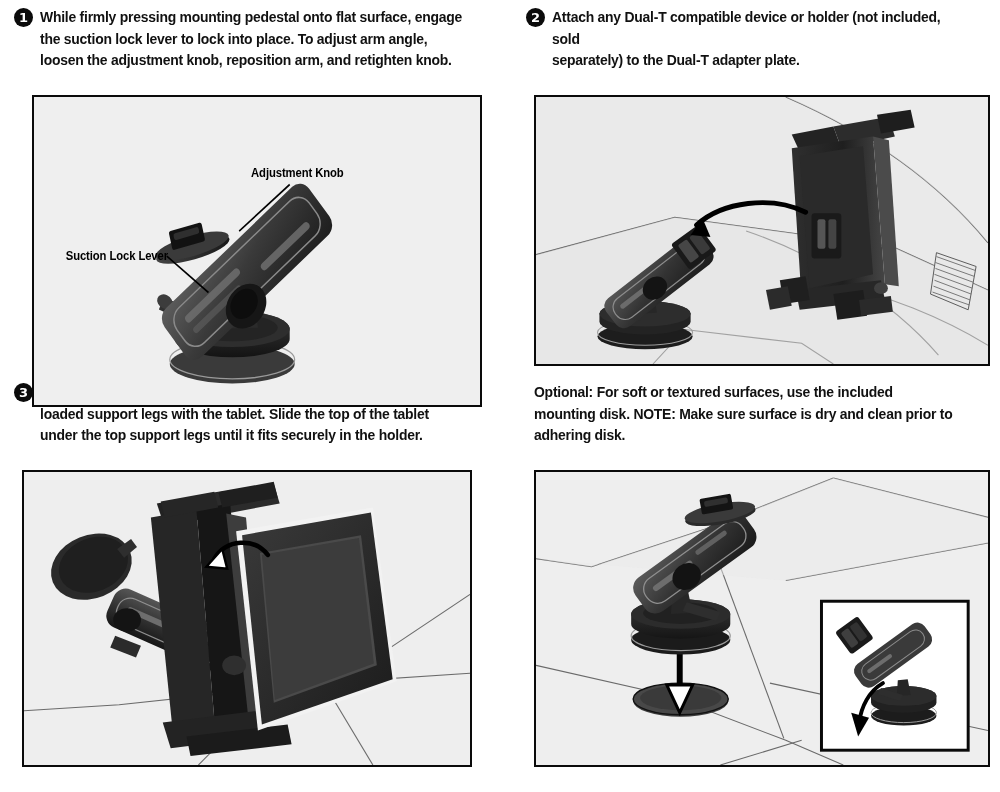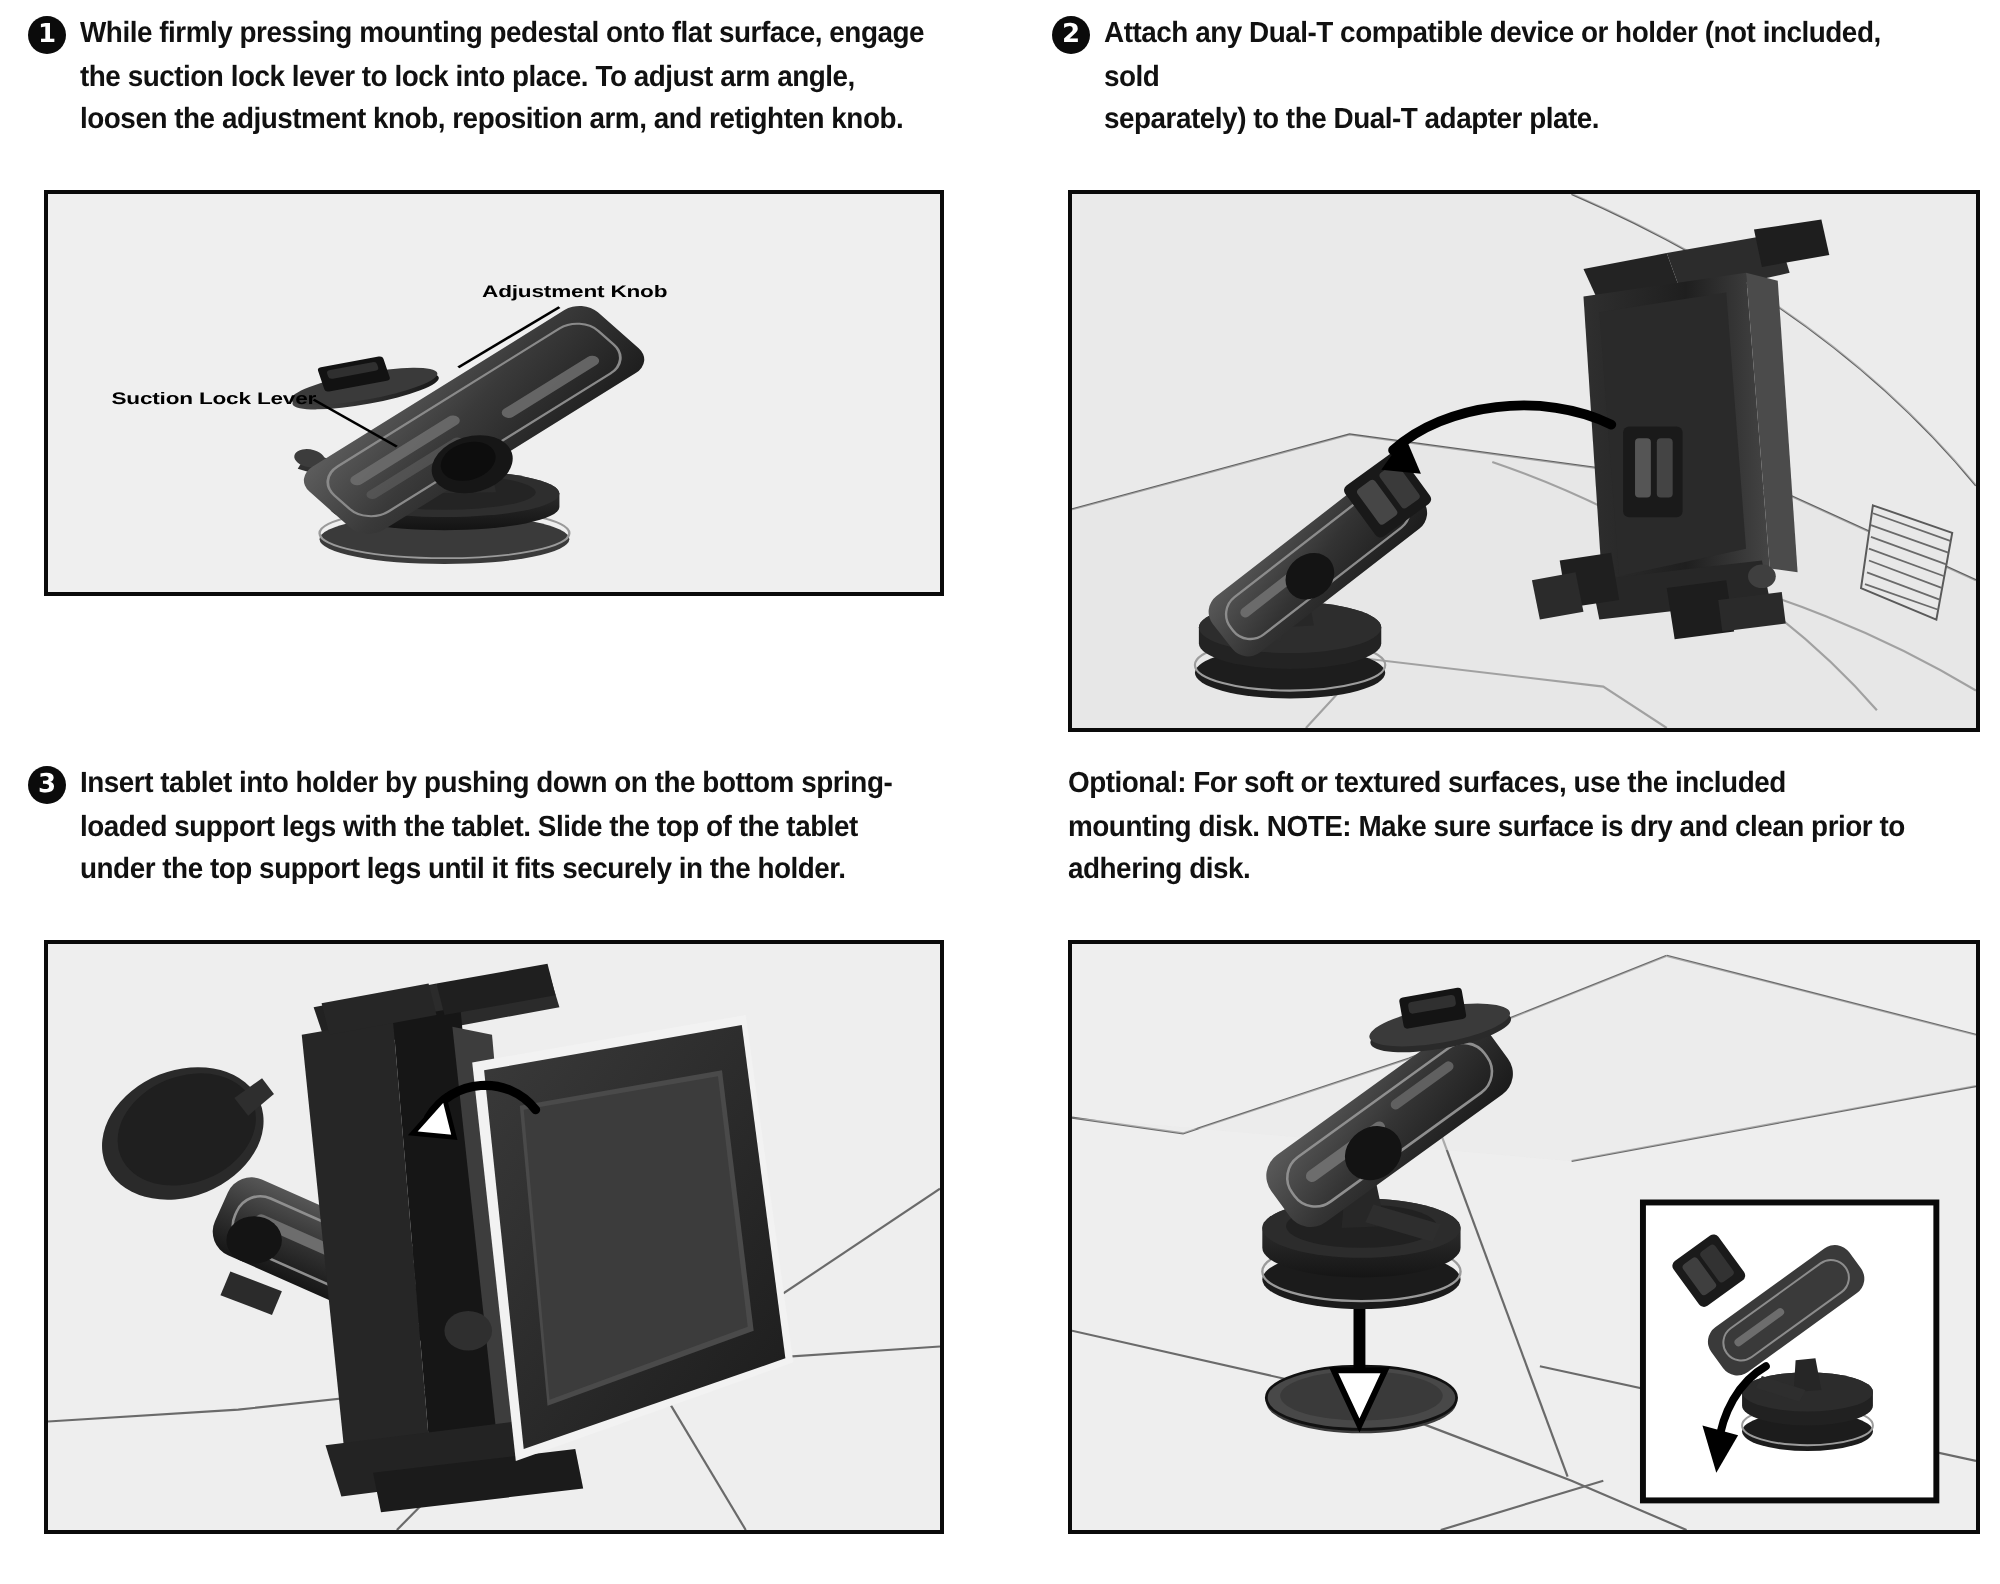--- a/index.html
+++ b/index.html
@@ -87,21 +87,21 @@
 loaded support legs with the tablet. Slide the top of the tablet
 under the top support legs until it fits securely in the holder.</div>
   </div>
 
   <div class="step-text" style="left:534px;top:382px;width:460px;">
     <div class="para"><span class="lead">Optional:</span><span> For soft or textured surfaces, use the included
 mounting disk. NOTE: Make sure surface is dry and clean prior to
 adhering disk.</span></div>
   </div>
 
-  <div class="panel" style="left:22px;top:95px;width:450px;height:203px;background:#efefef;">
+  <div class="panel" style="left:32px;top:95px;width:450px;height:312px;background:#efefef;">
     <svg viewBox="0 0 450 271" preserveAspectRatio="none">
       <defs>
         <linearGradient id="armG1" x1="0" y1="0" x2="1" y2="1">
           <stop offset="0%" stop-color="#5e5e5e"></stop>
           <stop offset="45%" stop-color="#3a3a3a"></stop>
           <stop offset="100%" stop-color="#1d1d1d"></stop>
         </linearGradient>
         <linearGradient id="cupG1" x1="0" y1="0" x2="0" y2="1">
           <stop offset="0%" stop-color="#3d3d3d"></stop>
           <stop offset="60%" stop-color="#232323"></stop>

